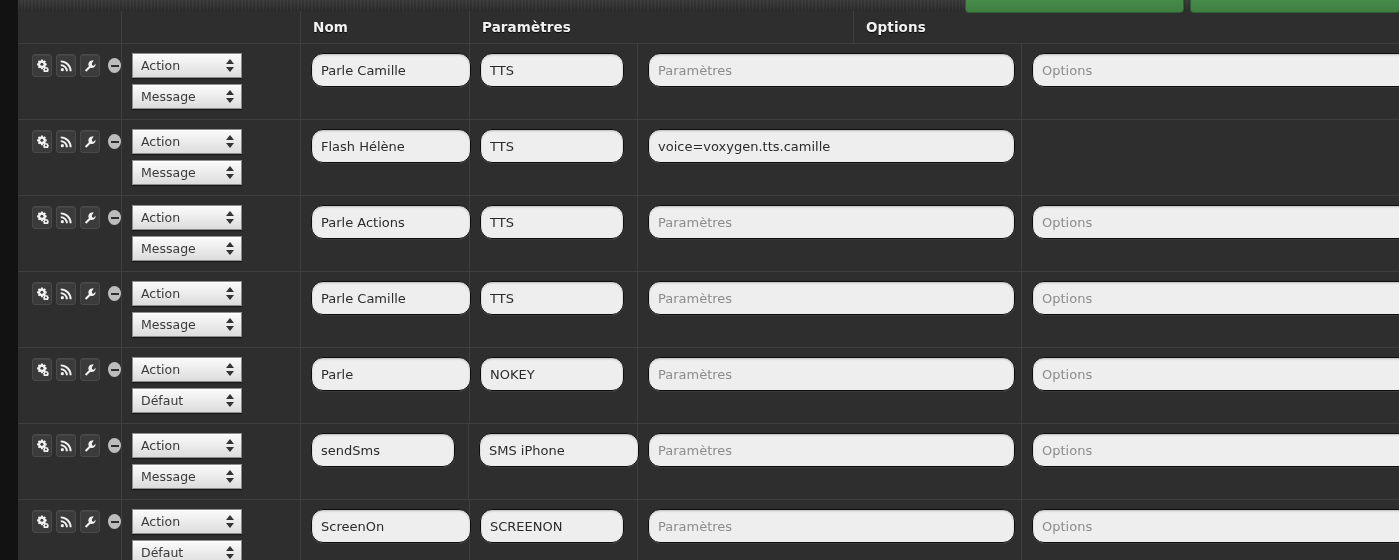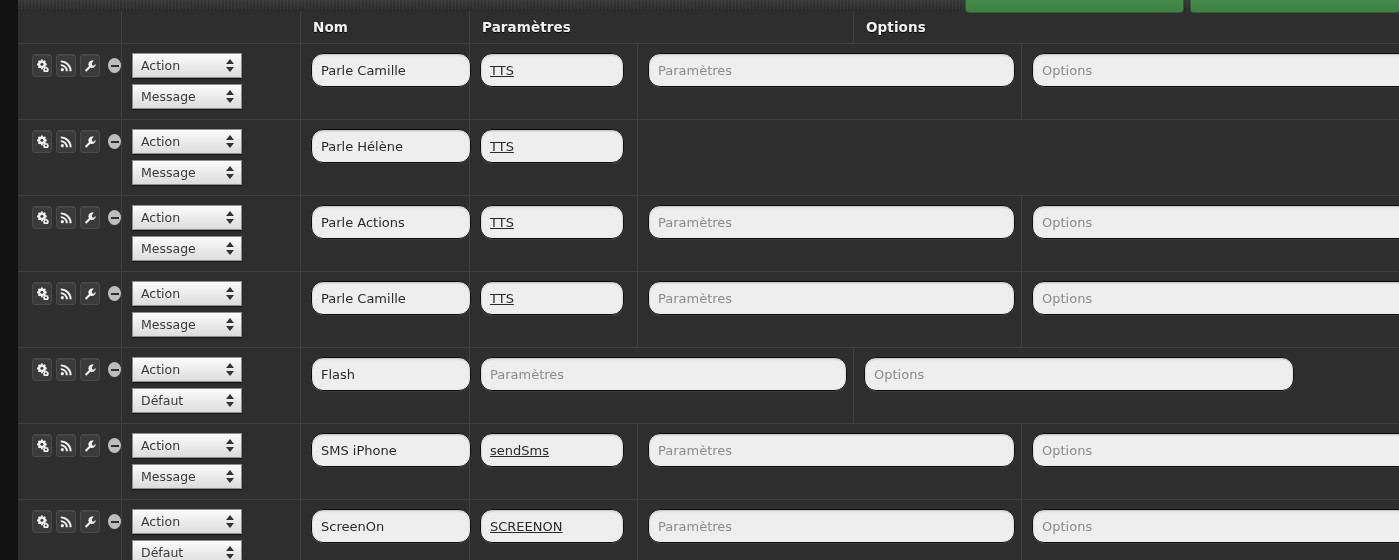--- a/index.html
+++ b/index.html
@@ -182,21 +182,21 @@
     display: flex;
     align-items: center;
     padding: 16px 9px;
     font-size: 13px;
     color: #2b2b2b;
     overflow: hidden;
     white-space: nowrap;
   }
   .inp.ph { color: #8c8c8c; }
   .w-nom    { width: 160px; }
-  .w-act    { width: 144px; text-decoration: underline; }
+  .w-act    { width: 144px; }
   .w-par    { width: 367px; }
   .w-opt    { width: 430px; }
 </style>
 </head>
 <body>
 
 <div id="app">
 
   <div class="top-strip"></div>
   <div class="green-btn" id="green-btn-1"></div>
@@ -340,26 +340,31 @@
                 <span class="lbl">Message</span>
                 <span class="spinner">
                   <b class="up"></b>
                   <b class="down"></b>
                 </span>
               </div>
             </div>
           </div>
           <div class="cell c-nom">
             <div class="inp-wrap">
-              <div class="inp w-nom">Parle Hélène</div>
+              <div class="inp w-nom">Flash Hélène</div>
             </div>
           </div>
           <div class="cell c-actions">
             <div class="inp-wrap">
               <div class="inp w-act">TTS</div>
+            </div>
+          </div>
+          <div class="cell c-params">
+            <div class="inp-wrap">
+              <div class="inp w-par">voice=voxygen.tts.camille</div>
             </div>
           </div>
         </div>
         <div class="row data">
           <div class="cell c-icons">
             <div class="icon-wrap">
               <div class="ibtn">
                 <span>
                   <svg width="13" height="13" viewBox="0 0 16 16" fill="#f2f2f2">
                     <path d="M6.2 0.6h2.1l.25 1.3 1.05.45 1.1-.75 1.5 1.5-.75 1.1.45 1.05 1.3.25v2.1l-1.3.25-.45 1.05.75 1.1-1.5 1.5-1.1-.75-1.05.45-.25 1.3H6.2l-.25-1.3-1.05-.45-1.1.75L2.3 10l.75-1.1L2.6 7.85 1.3 7.6V5.5l1.3-.25.45-1.05L2.3 3.1 3.8 1.6l1.1.75 1.05-.45L6.2.6z"></path>
@@ -549,21 +554,26 @@
                 <span class="lbl">Défaut</span>
                 <span class="spinner">
                   <b class="up"></b>
                   <b class="down"></b>
                 </span>
               </div>
             </div>
           </div>
           <div class="cell c-nom">
             <div class="inp-wrap">
-              <div class="inp w-nom">Flash</div>
+              <div class="inp w-nom">Parle</div>
+            </div>
+          </div>
+          <div class="cell c-actions">
+            <div class="inp-wrap">
+              <div class="inp w-act">NOKEY</div>
             </div>
           </div>
           <div class="cell c-params">
             <div class="inp-wrap">
               <div class="inp w-par ph">Paramètres</div>
             </div>
           </div>
           <div class="cell c-options">
             <div class="inp-wrap">
               <div class="inp w-opt ph">Options</div>
@@ -615,28 +625,28 @@
               </div>
               <div class="sel">
                 <span class="lbl">Message</span>
                 <span class="spinner">
                   <b class="up"></b>
                   <b class="down"></b>
                 </span>
               </div>
             </div>
           </div>
+          <div class="cell c-actions">
+            <div class="inp-wrap">
+              <div class="inp w-act">sendSms</div>
+            </div>
+          </div>
           <div class="cell c-nom">
             <div class="inp-wrap">
               <div class="inp w-nom">SMS iPhone</div>
-            </div>
-          </div>
-          <div class="cell c-actions">
-            <div class="inp-wrap">
-              <div class="inp w-act">sendSms</div>
             </div>
           </div>
           <div class="cell c-params">
             <div class="inp-wrap">
               <div class="inp w-par ph">Paramètres</div>
             </div>
           </div>
           <div class="cell c-options">
             <div class="inp-wrap">
               <div class="inp w-opt ph">Options</div>

